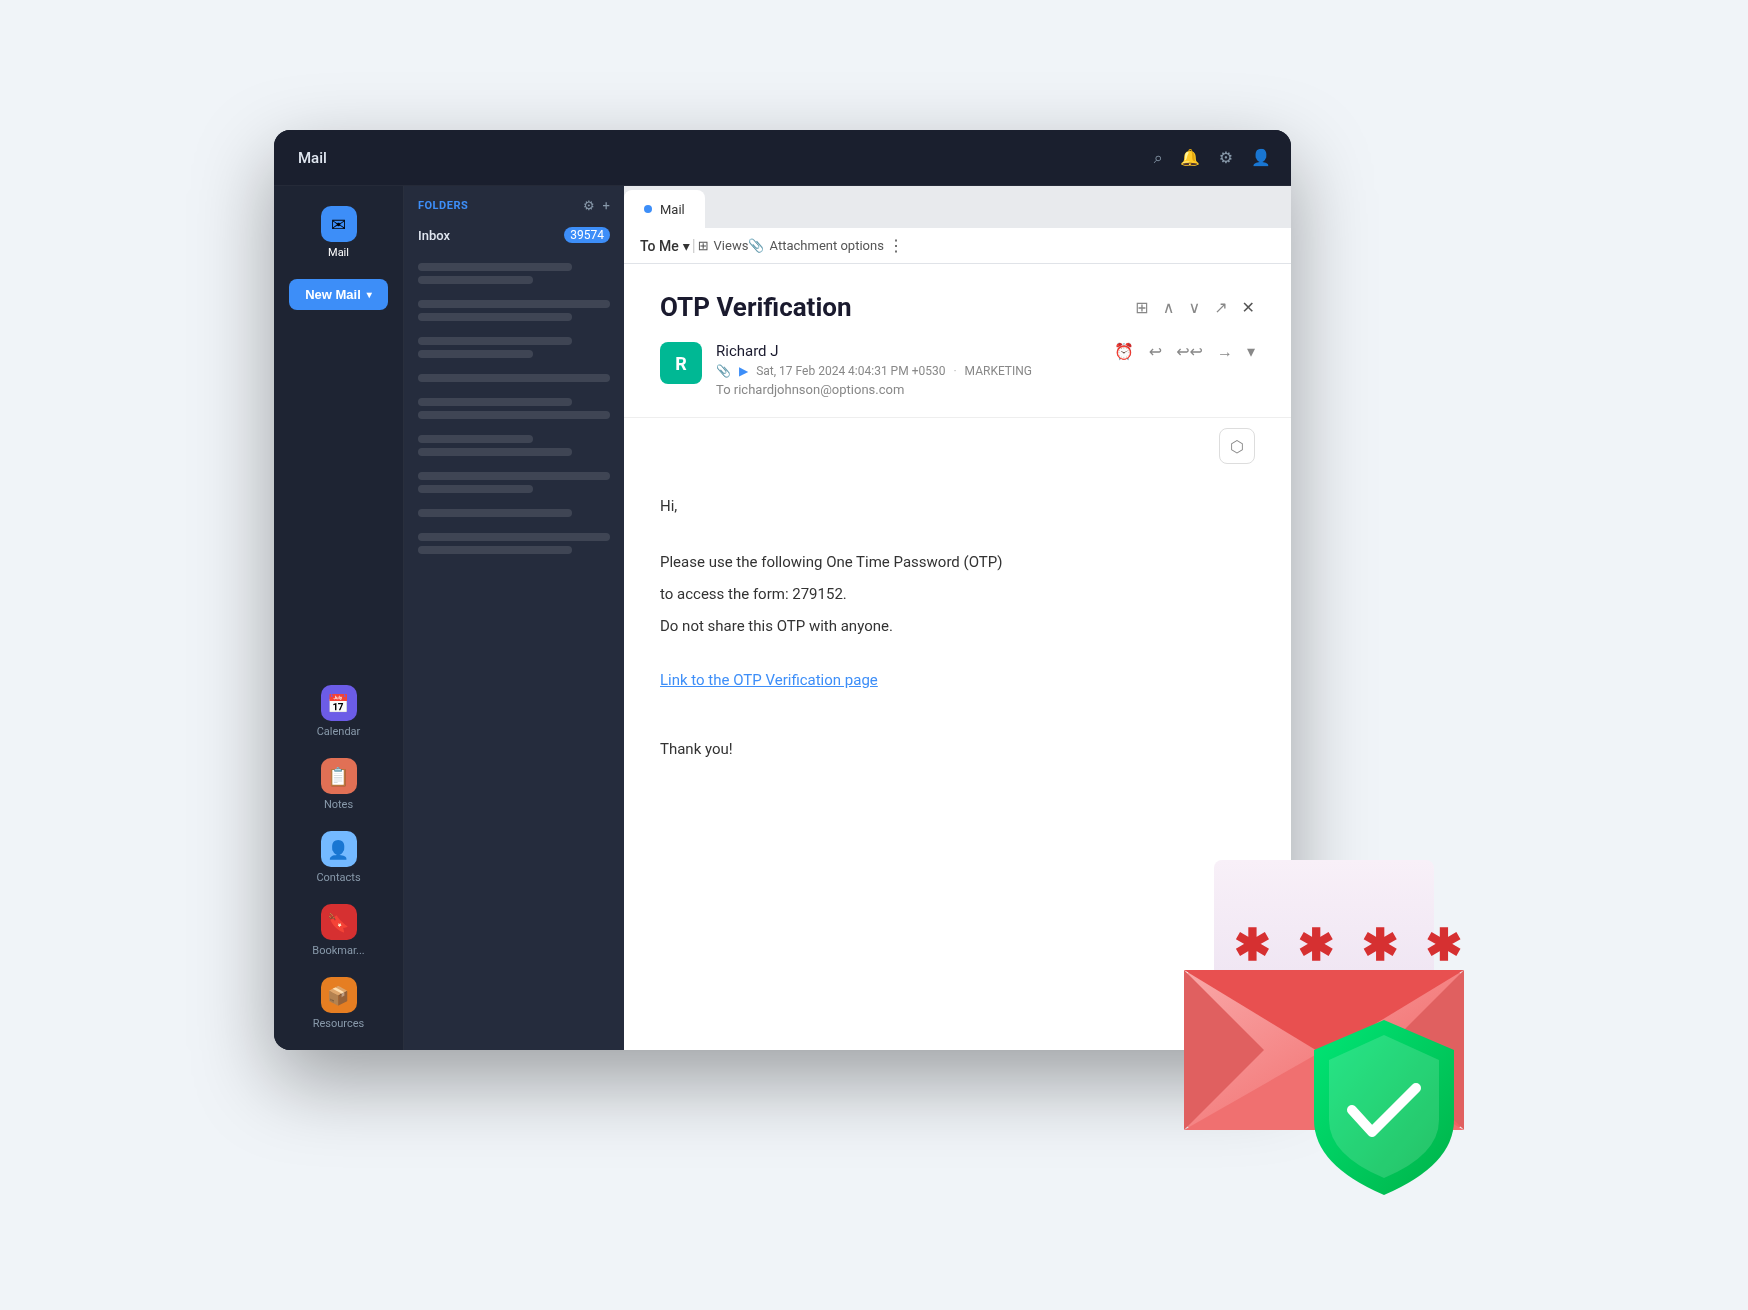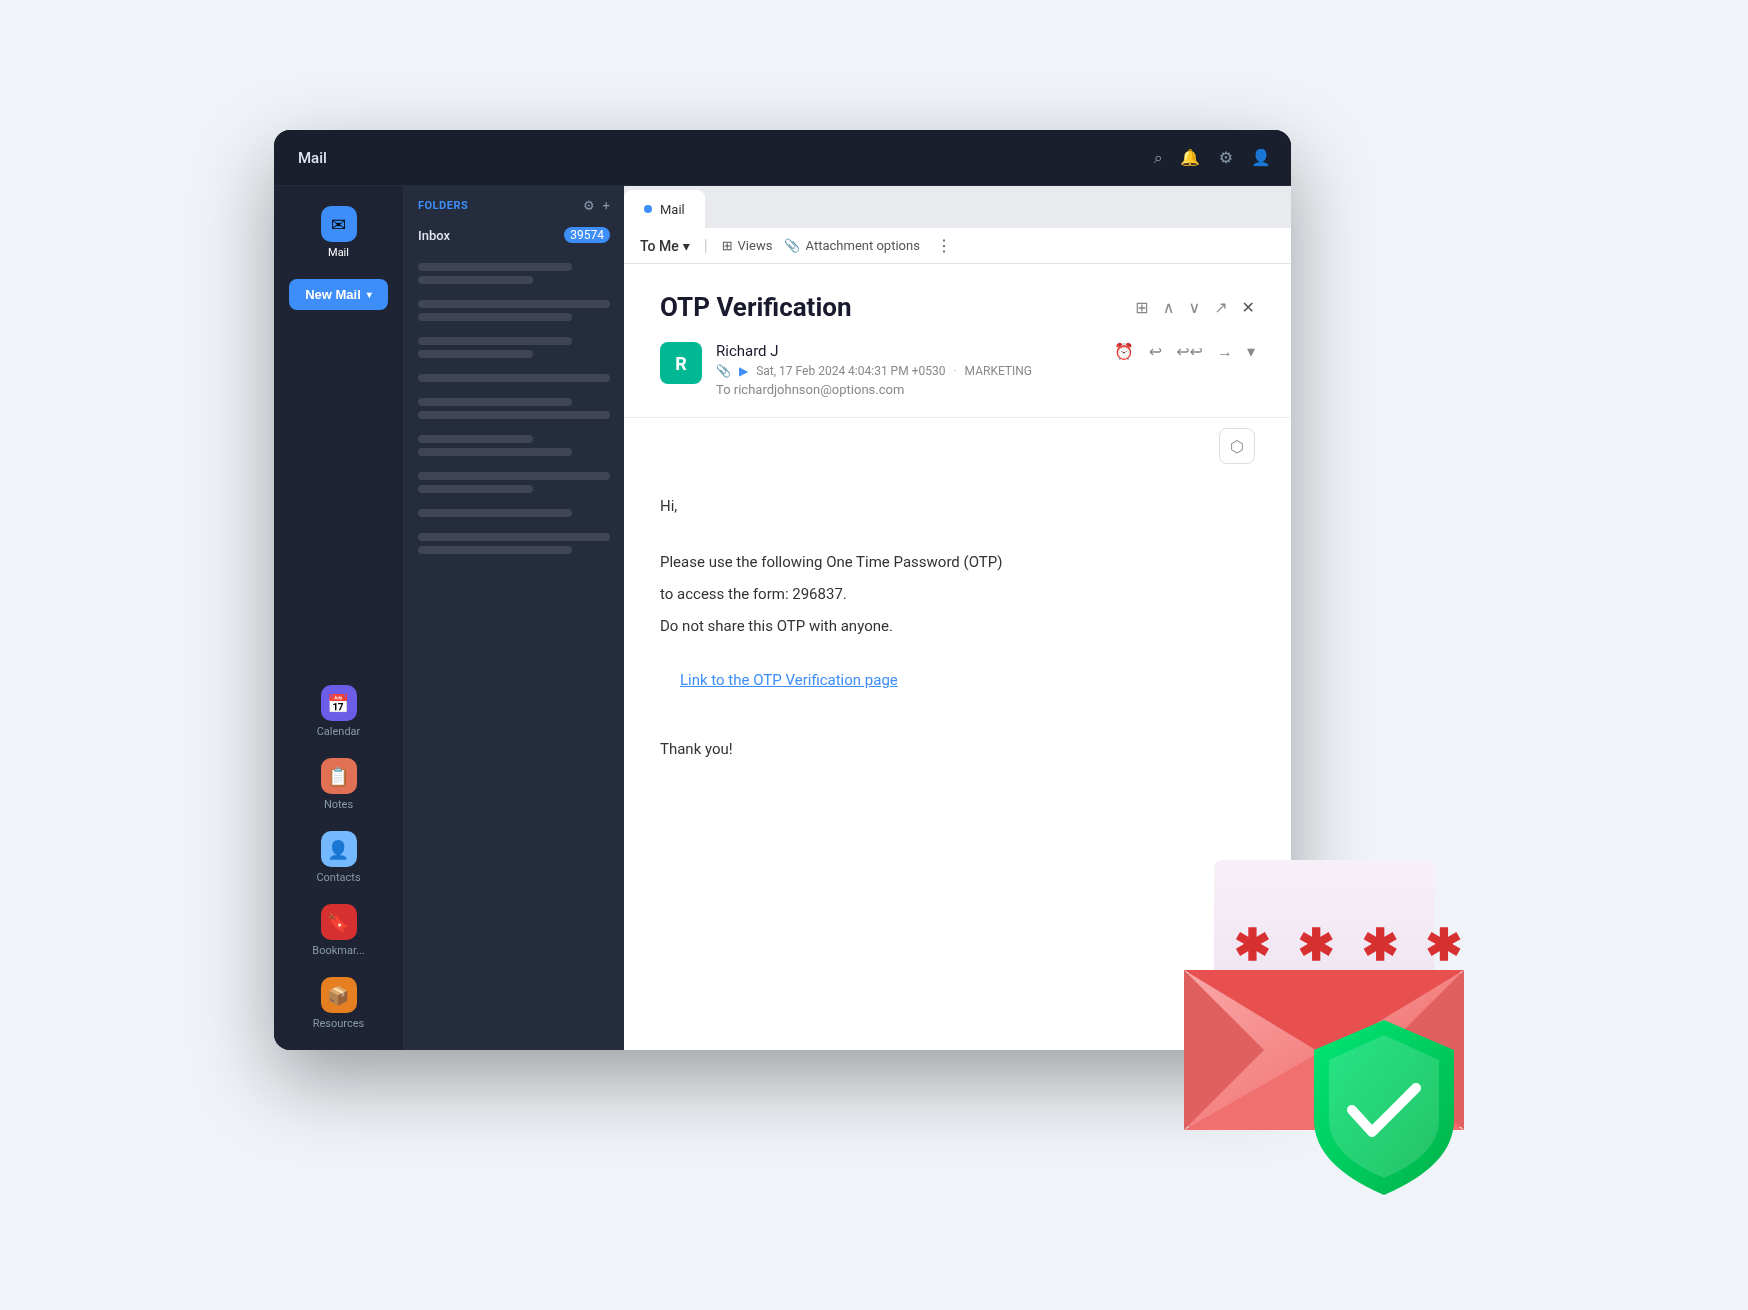--- a/index.html
+++ b/index.html
@@ -245,21 +245,20 @@
       background: #3d8ef8;
       border-radius: 50%;
     }
 
     
     .email-toolbar {
       background: #fff;
       padding: 8px 16px;
       display: flex;
       align-items: center;
-      gap: 12px;
       border-bottom: 1px solid #e0e3e8;
       flex-shrink: 0;
     }
     .to-me-btn {
       display: flex;
       align-items: center;
       gap: 4px;
       font-size: 14px;
       color: #333;
       cursor: pointer;
@@ -400,21 +399,20 @@
       font-size: 15px;
       line-height: 1.6;
       color: #333;
       margin-bottom: 8px;
     }
     .email-link {
       color: #3d8ef8;
       text-decoration: underline;
       font-size: 15px;
       cursor: pointer;
-      margin-left: 20px;
     }
     .email-spacer { height: 24px; }
 
     
     .envelope-decoration {
       position: absolute;
       right: -60px;
       bottom: 20px;
       width: 380px;
       height: 320px;
@@ -654,21 +652,21 @@
             <div class="share-btn-area">
               <div class="share-btn">
                 <span>⬡</span>
               </div>
             </div>
 
             <div class="email-body">
               <p>Hi,</p>
               <div class="email-spacer"></div>
               <p>Please use the following One Time Password (OTP)</p>
-              <p>to access the form: 296837.</p>
+              <p>to access the form: 279152.</p>
               <p>Do not share this OTP with anyone.</p>
               <div class="email-spacer"></div>
               <a class="email-link">Link to the OTP Verification page</a>
               <div class="email-spacer"></div>
               <div class="email-spacer"></div>
               <p>Thank you!</p>
             </div>
           </div>
         </div>
       </div>

